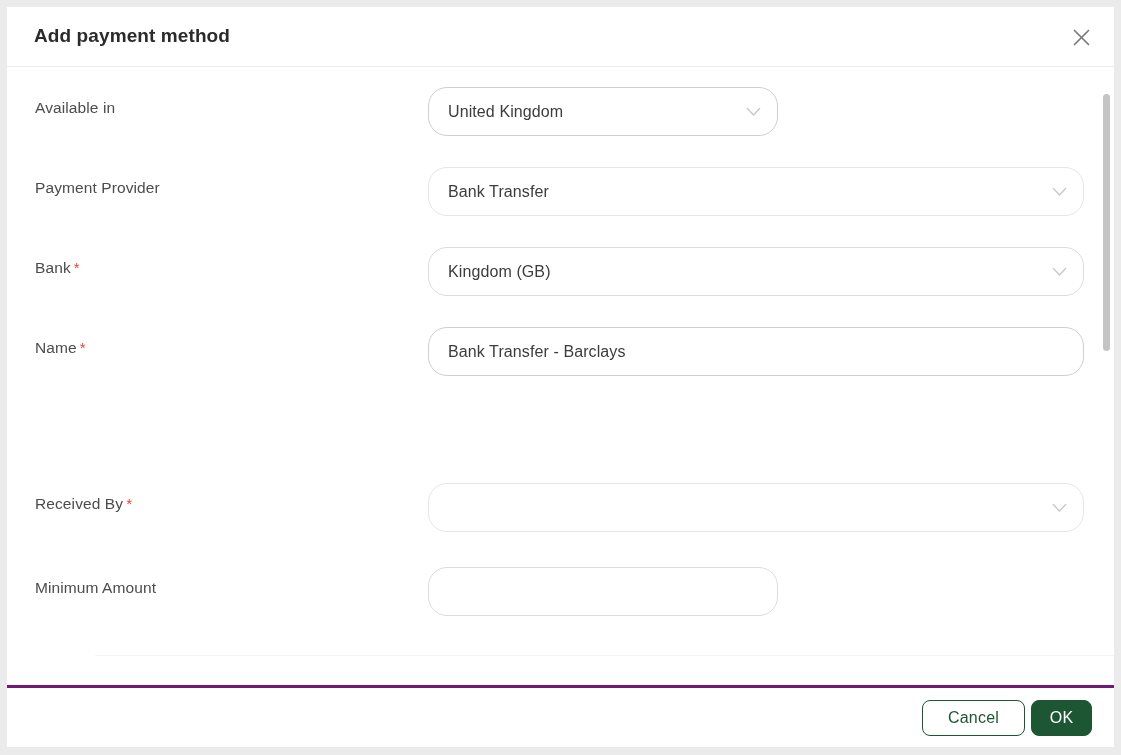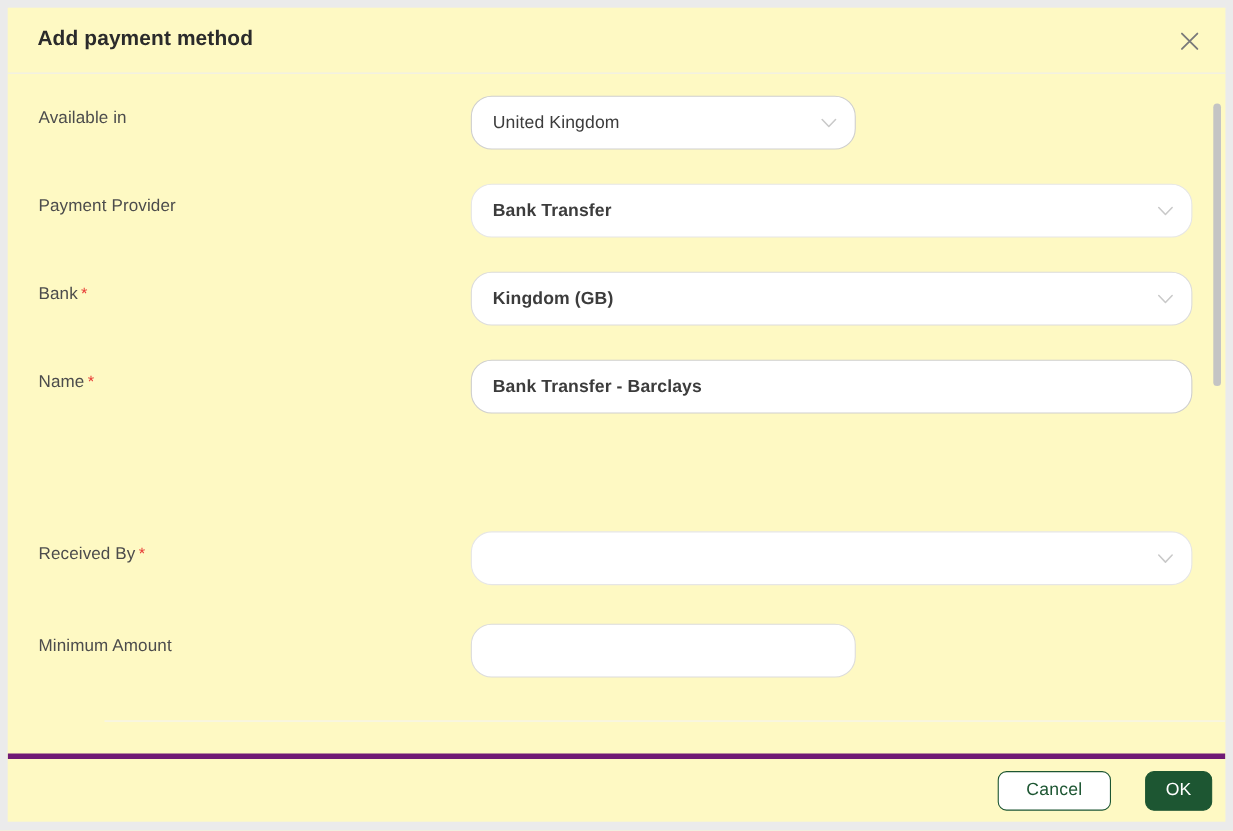--- a/index.html
+++ b/index.html
@@ -8,21 +8,21 @@
     width: 1121px; height: 755px;
     background: #ebebeb;
     font-family: "Liberation Sans", sans-serif;
     overflow: hidden;
   }
 
   #modal {
     position: absolute;
     left: 7px; top: 7px;
     width: 1107px; height: 740px;
-    background: #fef9c3;
+    background: #ffffff;
     display: flex;
     flex-direction: column;
     overflow: hidden;
   }
 
   
   #modal-header {
     position: relative;
     height: 60px;
     flex: 0 0 60px;
@@ -85,21 +85,21 @@
     left: 421px;
     top: 0;
     height: 49px;
     border: 1px solid #dcdcdc;
     border-radius: 19px;
     background: #ffffff;
     display: flex;
     align-items: center;
     cursor: pointer;
   }
-  .field.wide   { width: 656px; font-weight: bold; }
+  .field.wide   { width: 656px; }
   .field.narrow { width: 350px; }
   .field.strong { border-color: #cfcfcf; }
   .field.faint  { border-color: #e6e6e6; }
 
   .field-value {
     position: absolute;
     left: 19px;
     font-size: 16px;
     color: #3c3c3c;
     letter-spacing: .1px;
@@ -138,26 +138,26 @@
     border-radius: 4px;
     background: #c4c4c4;
     cursor: pointer;
   }
 
   
   #modal-footer {
     position: relative;
     flex: 0 0 62px;
     height: 62px;
-    border-top: 5px solid #701a75;
+    border-top: 3px solid #701a75;
     display: flex;
     align-items: center;
     justify-content: flex-end;
-    padding-right: 12px;
-    gap: 31px;
+    padding-right: 22px;
+    gap: 6px;
   }
   .btn {
     height: 36px;
     border-radius: 8px;
     font-size: 16px;
     font-family: "Liberation Sans", sans-serif;
     cursor: pointer;
     letter-spacing: .2px;
     display: inline-flex;
     align-items: center;

